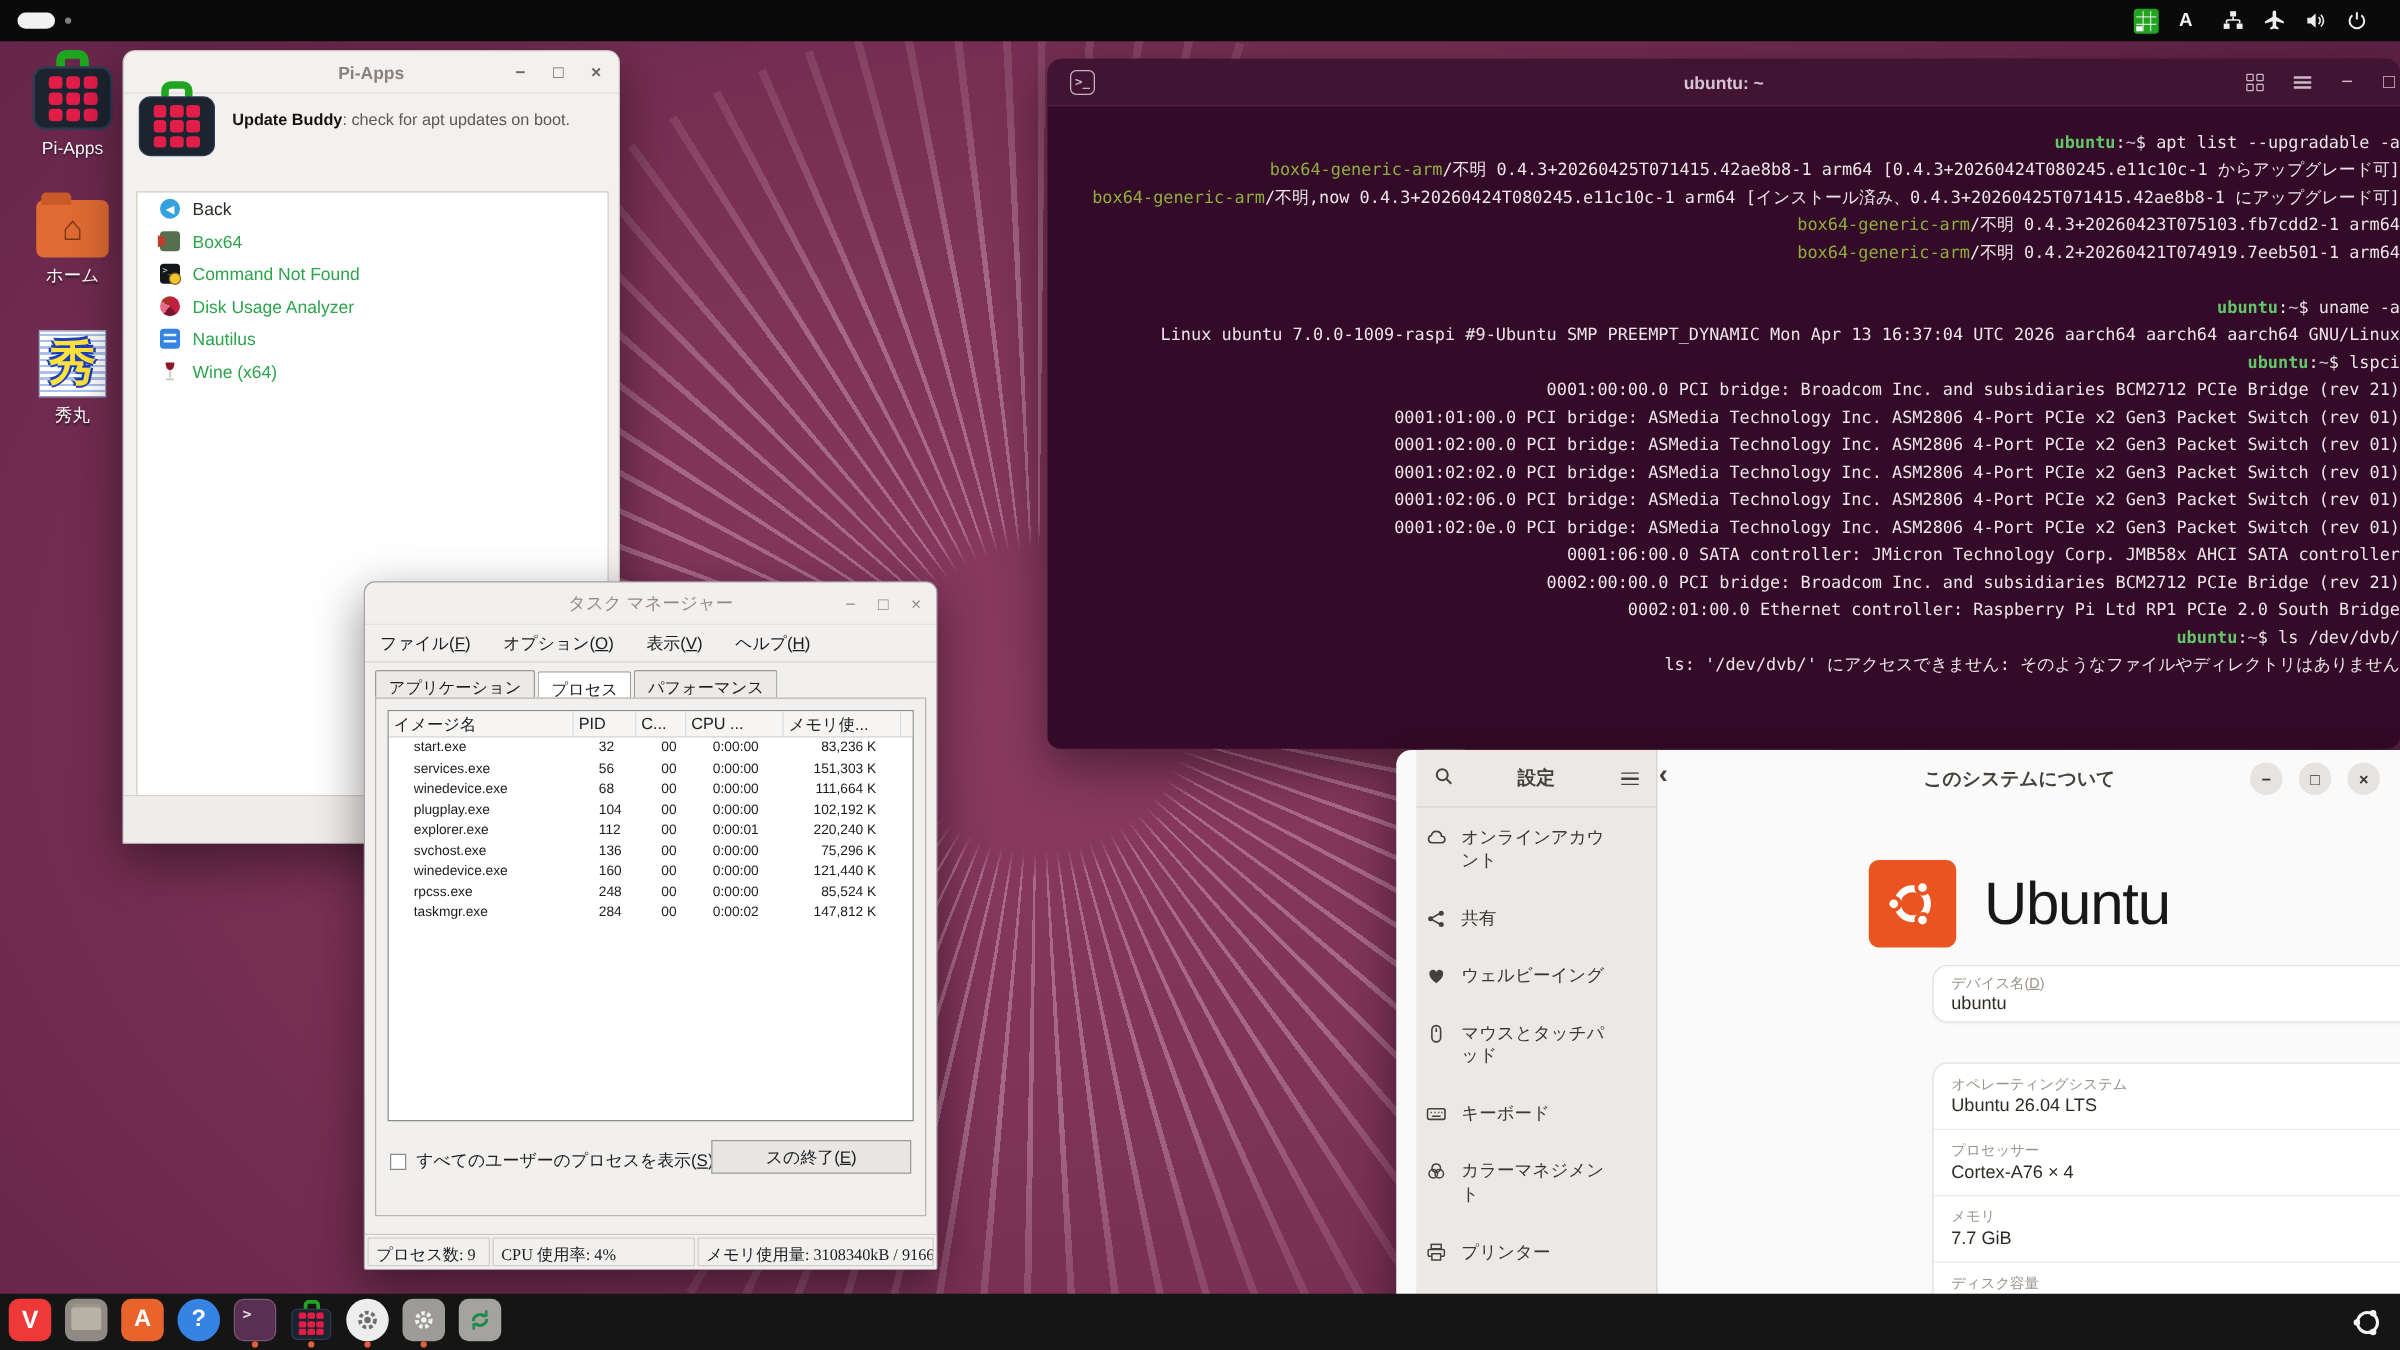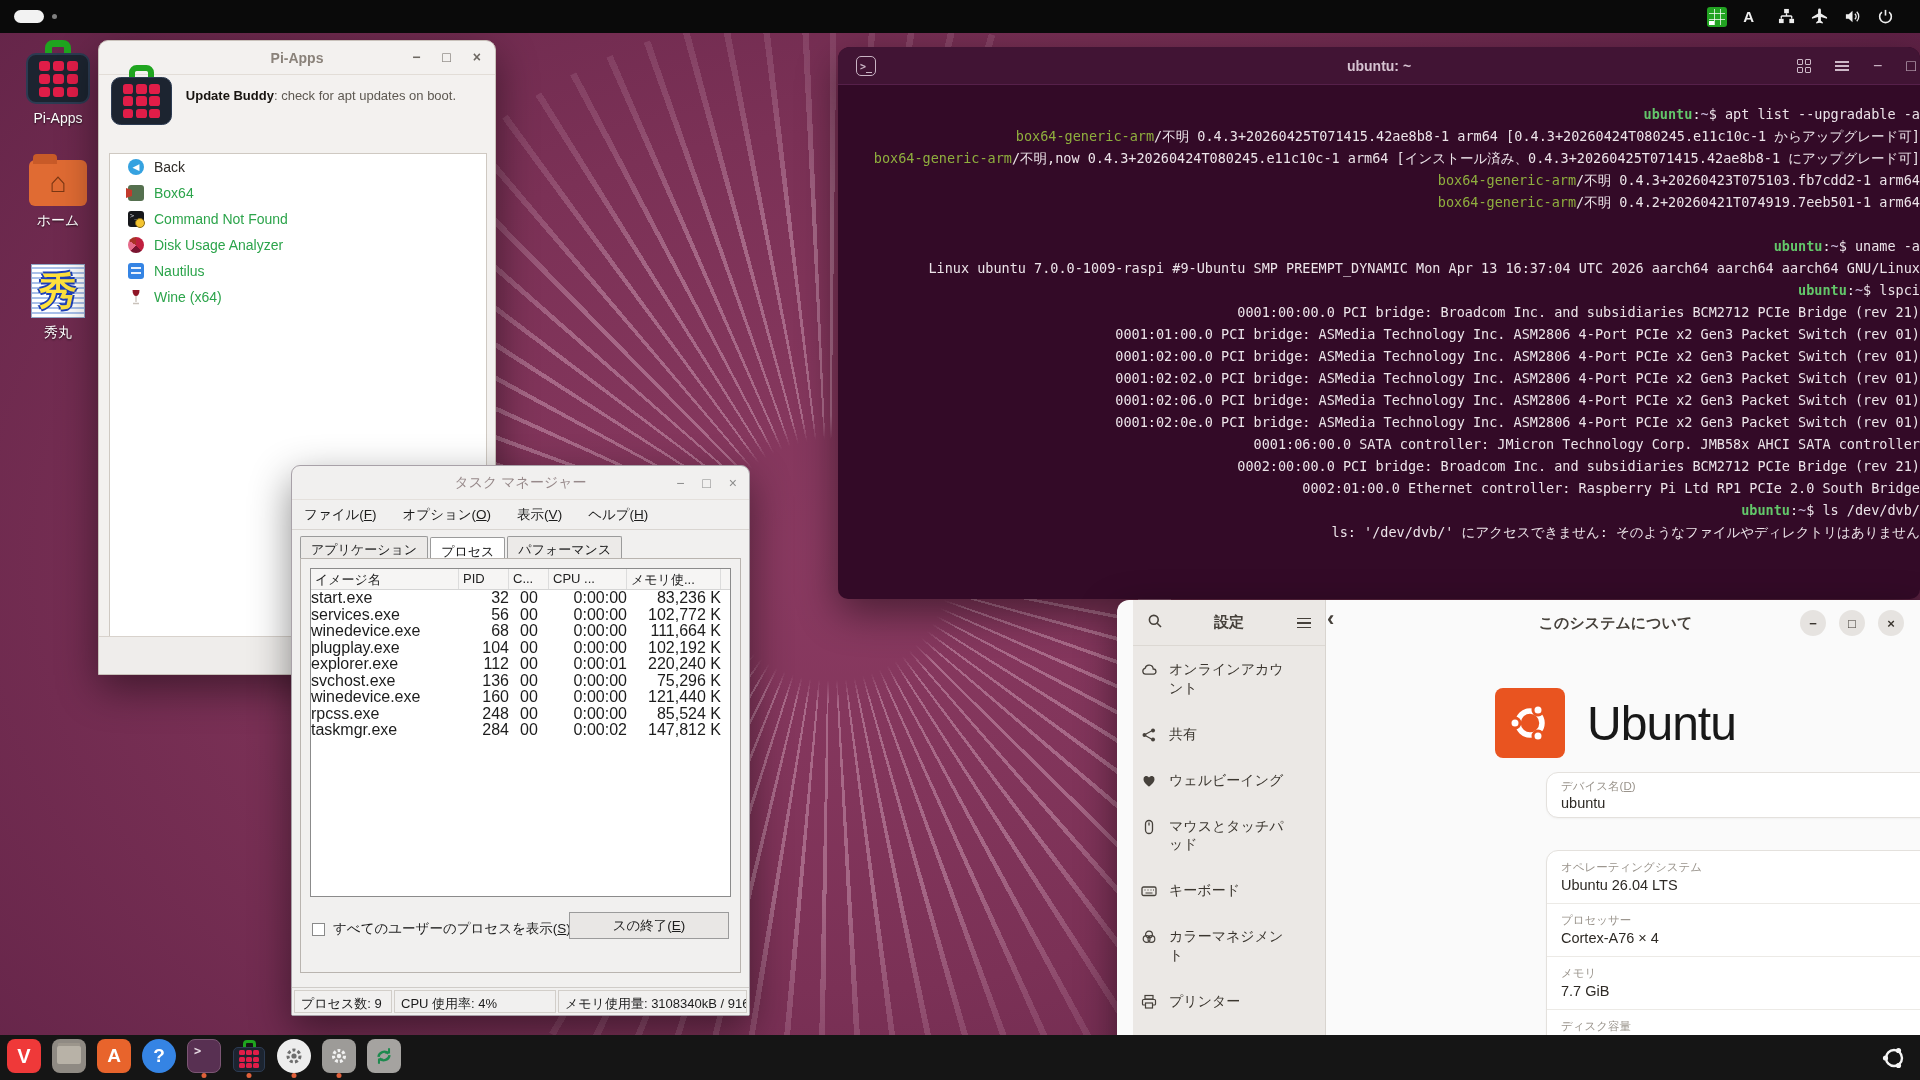--- a/index.html
+++ b/index.html
@@ -94,29 +94,29 @@
   .tm-menubar{display:flex;gap:26px;padding:6px 12px 5px 12px;border-bottom:1px solid #d9d5d1;font-size:13.5px;}
   .tm-menu-item{cursor:pointer;}
   .tm-tabs{display:flex;padding:6px 0 0 8px;position:relative;}
   .tm-tab{padding:4px 10px;border:1px solid #9b9b9b;border-bottom:none;background:#eceae8;font-size:13px;cursor:pointer;margin-right:2px;border-radius:2px 2px 0 0;}
   .tm-tab.active{background:#fff;position:relative;top:1px;padding-top:5px;}
   .tm-pane{position:absolute;left:8px;right:8px;top:92px;bottom:42px;border:1px solid #b9b4af;background:#f1f0ef;}
   .tm-list{position:absolute;left:9px;right:9px;top:9px;bottom:75px;background:#fff;border:1px solid #8b8b8b;overflow:hidden;}
   .tm-cols{display:flex;height:21px;border-bottom:1px solid #d5d5d5;background:#f6f5f4;}
   .tm-col{padding:2px 4px;border-right:1px solid #dcdcdc;font-size:13px;color:#222;overflow:hidden;white-space:nowrap;}
   .tm-row{display:flex;height:16.5px;align-items:center;}
-  .tm-cell{padding:0 0;font-size:16px;white-space:nowrap;overflow:hidden;}
+  .tm-cell{padding:0 20px;font-size:11px;white-space:nowrap;overflow:hidden;}
   .num{text-align:right;}
   .ctr{text-align:center;}
   .tm-bottom{position:absolute;left:9px;right:9px;bottom:8px;height:60px;}
   .tm-check{position:absolute;left:2px;top:16px;display:flex;align-items:center;gap:8px;font-size:13.5px;}
   .tm-checkbox{width:13px;height:13px;background:#fff;border:1px solid #8a8a8a;}
   .tm-endbtn{position:absolute;right:2px;top:8px;width:160px;height:27px;background:#e9e7e5;border:1px solid #9b9b9b;
     font-size:13.5px;display:flex;align-items:center;justify-content:center;cursor:pointer;}
-  .tm-status{position:absolute;left:0;right:0;bottom:0;height:28px;display:flex;gap:2px;padding:2px;border-top:1px solid #cfccc8;background:#f1f0ef;}
+  .tm-status{position:absolute;left:0;right:0;bottom:0;height:28px;display:flex;gap:2px;padding:2px;border-top:1px solid #cfccc8;background:#f1f0ef;font-family:Liberation Serif, serif;}
   .tm-scell{border:1px solid #d2cec9;padding:4px 6px;font-size:13px;white-space:nowrap;overflow:hidden;}
   .tm-scell:nth-child(1){width:98px;}.tm-scell:nth-child(2){width:162px;}.tm-scell:nth-child(3){flex:1;}
   
   .gset{left:1117px;top:600px;width:803px;height:480px;background:#fafafa;border-radius:12px 0 0 0;z-index:15;overflow:hidden;color:#36322d;}
   .gs-side{position:absolute;left:16px;top:0;width:193px;height:100%;background:#ebe8e5;border-right:1px solid #d8d4cf;}
   .gs-side-head{position:relative;height:46px;display:flex;align-items:center;justify-content:center;font-weight:700;font-size:15px;color:#46413b;border-bottom:1px solid #dcd8d3;}
   .gs-search{position:absolute;left:14px;top:13px;cursor:pointer;}
   .gs-burger{position:absolute;right:14px;top:15px;cursor:pointer;}
   .gs-burger i{display:block;width:14px;height:1.6px;background:#46413b;margin:2.8px 0;}
   .gs-items{padding:14px 8px;display:flex;flex-direction:column;gap:27px;}
@@ -318,21 +318,21 @@
               <span class="tm-cell num" style="width: 50px;">32</span>
               <span class="tm-cell ctr" style="width: 40px;">00</span>
               <span class="tm-cell num" style="width: 78px;">0:00:00</span>
               <span class="tm-cell num" style="width: 94px;">83,236 K</span>
             </div>
             <div class="tm-row">
               <span class="tm-cell " style="width: 148px;">services.exe</span>
               <span class="tm-cell num" style="width: 50px;">56</span>
               <span class="tm-cell ctr" style="width: 40px;">00</span>
               <span class="tm-cell num" style="width: 78px;">0:00:00</span>
-              <span class="tm-cell num" style="width: 94px;">102,772 K</span>
+              <span class="tm-cell num" style="width: 94px;">151,303 K</span>
             </div>
             <div class="tm-row">
               <span class="tm-cell " style="width: 148px;">winedevice.exe</span>
               <span class="tm-cell num" style="width: 50px;">68</span>
               <span class="tm-cell ctr" style="width: 40px;">00</span>
               <span class="tm-cell num" style="width: 78px;">0:00:00</span>
               <span class="tm-cell num" style="width: 94px;">111,664 K</span>
             </div>
             <div class="tm-row">
               <span class="tm-cell " style="width: 148px;">plugplay.exe</span>

